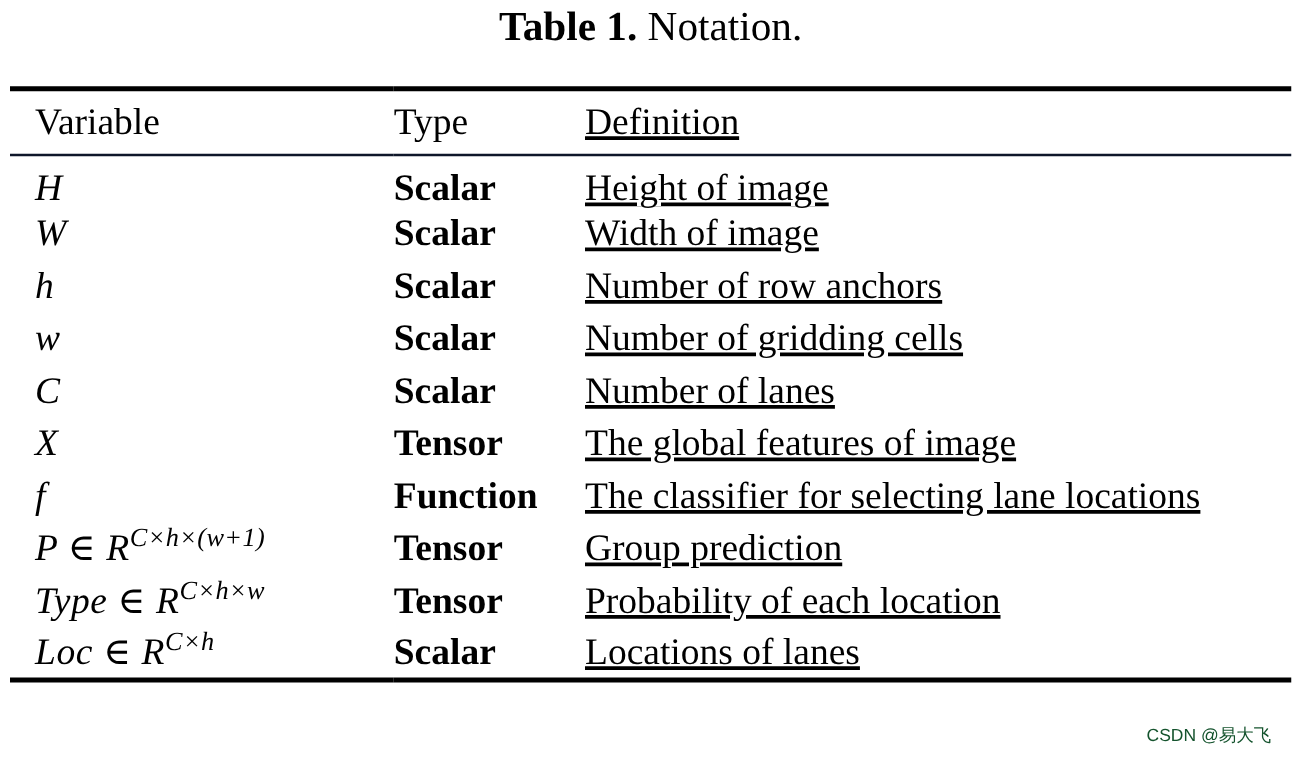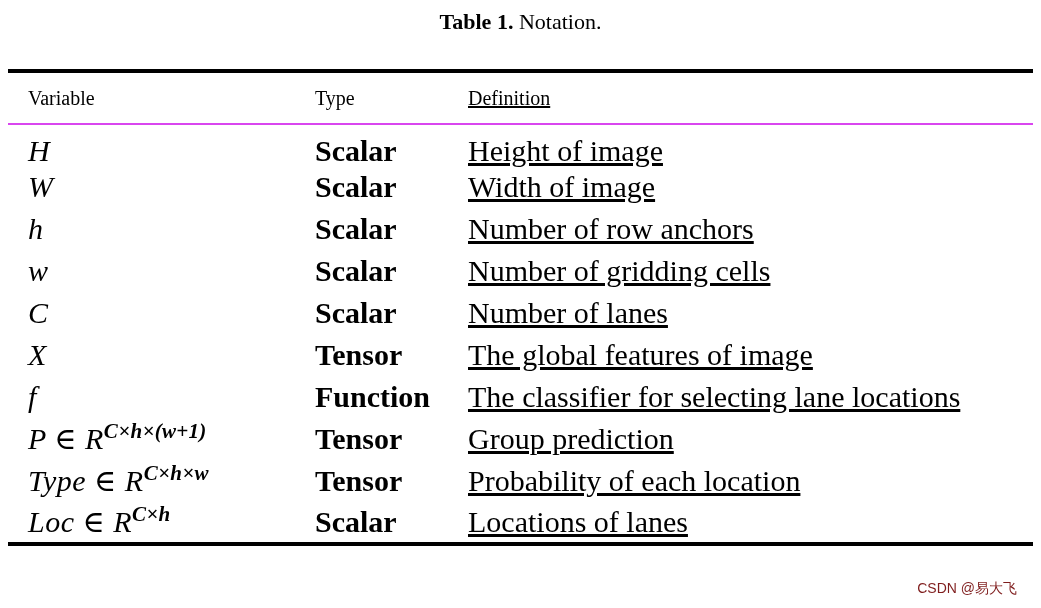--- a/index.html
+++ b/index.html
@@ -7,36 +7,36 @@
   .page {
     position:relative;
     width:1041px; height:608px;
     background:#ffffff;
     font-family:"Liberation Serif", "DejaVu Serif", serif;
     color:#000000;
     overflow:hidden;
   }
   .caption {
     position:absolute; top:0; left:0; width:100%;
-    text-align:center; font-size:22px; line-height:44px;
+    text-align:center; font-size:33px; line-height:44px;
     white-space:nowrap;
     font-family:Liberation Serif, serif;
   }
   .caption .cap-label { font-weight:bold; }
   .notation-table {
     position:absolute; left:8px; top:69px; width:1025px;
     border-collapse:collapse;
     border-top:4px solid #000;
     border-bottom:4px solid #000;
     table-layout:fixed;
   }
   .notation-table th {
     height:53px;
-    border-bottom:2px solid #d946ef;
-    font-weight:normal; font-size:20px;
+    border-bottom:2px solid #0f172a;
+    font-weight:normal; font-size:30px;
     text-align:left; vertical-align:middle;
   }
   .notation-table td {
     height:42px;
     font-size:30px;
     text-align:left; vertical-align:middle;
     line-height:1;
     white-space:nowrap;
     overflow:visible;
   }
@@ -47,28 +47,27 @@
   .math {
     font-style:italic;
     font-family:"Liberation Serif", "DejaVu Serif", serif;
     letter-spacing:0.5px;
   }
   .math sup {
     font-size:21px;
     line-height:0;
     vertical-align:super;
     letter-spacing:0.3px;
-    font-weight:bold;
   }
   .watermark {
     position:absolute;
     right:24px; top:580px;
     font-family:"Liberation Sans", "DejaVu Sans", sans-serif;
     font-size:14px;
-    color:#7f1d1d;
+    color:#14532d;
     white-space:nowrap;
   }
 </style>
 </head>
 <body>
 
 <div class="page">
 
   <div class="caption">
     <span class="cap-label">Table 1.</span>

